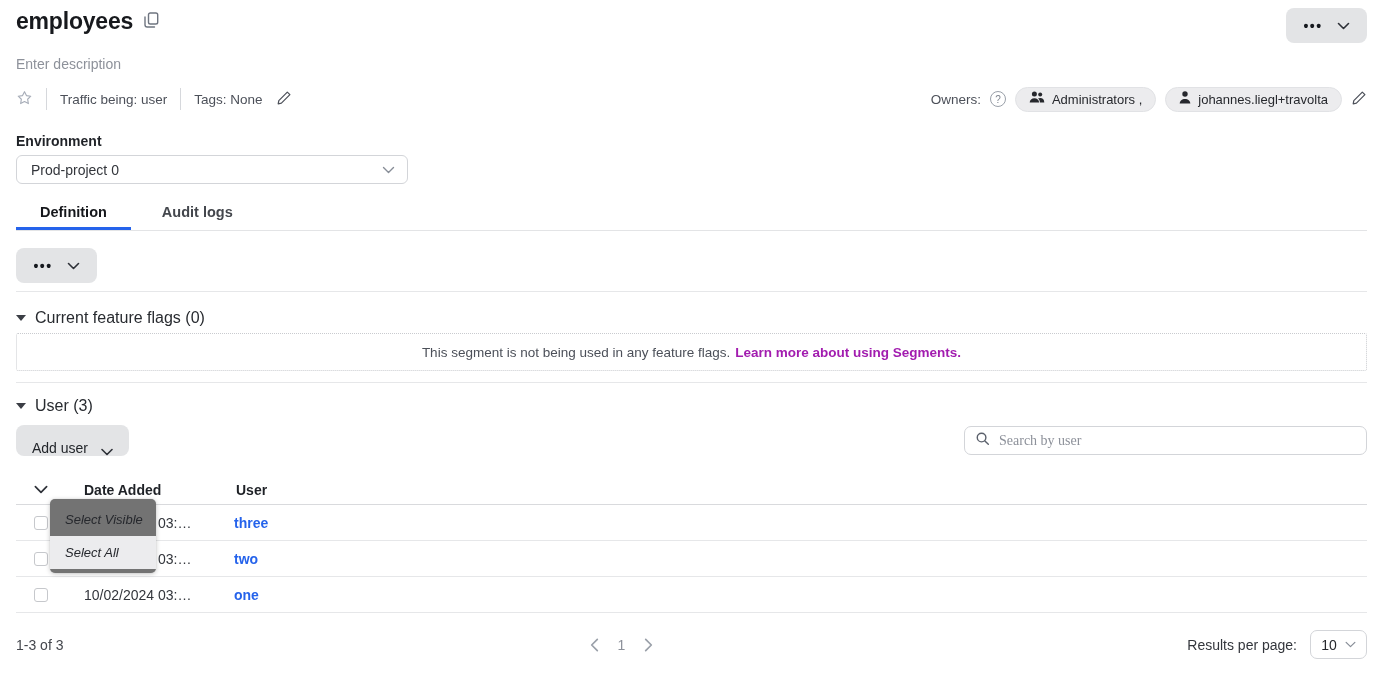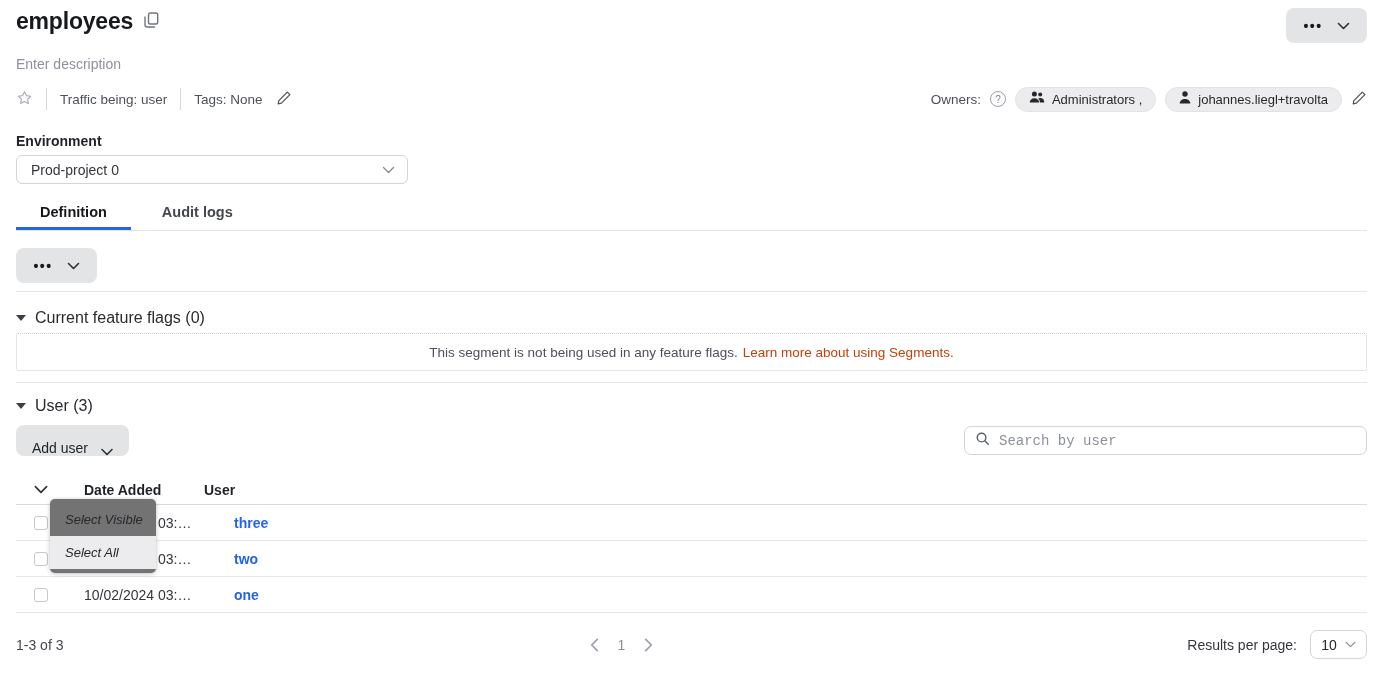--- a/index.html
+++ b/index.html
@@ -58,40 +58,40 @@
 
   
   .section-heading { display:flex; align-items:center; gap:9px; font-size:16px; font-weight:500; color:#282b30; }
   .h-ff { margin-top:17px; }
   .h-user { margin-top:14px; }
   .caret-down { width:0; height:0; border-left:5px solid transparent; border-right:5px solid transparent;
     border-top:6px solid #3b3e45; cursor:pointer; }
 
   .dashed-box { margin-top:6px; border:1px dotted #c9cbcf; border-radius:2px; height:38px;
     display:flex; align-items:center; justify-content:center; font-size:13.5px; color:#4c5059; gap:5px; }
-  .blue-link { color:#c2410c; font-weight:400; text-decoration:none; cursor:pointer; }
+  .blue-link { color:#a21caf; font-weight:700; text-decoration:none; cursor:pointer; }
 
   
   .user-toolbar { margin-top:10px; display:flex; justify-content:space-between; align-items:center; }
   .add-user-btn { height:31px; background:#e3e4e6; border:none; border-radius:8px; font-size:14px;
     color:#23262b; display:flex; align-items:flex-end; gap:13px; padding:0 16px; cursor:pointer;
     font-family:inherit; }
   .search-box { width:403px; height:29px; border:1px solid #d3d5d9; border-radius:7px;
     display:flex; align-items:center; padding:0 10px; gap:7px; background:#fff; }
   .search-box svg { flex:none; }
   .search-box input { border:none; outline:none; font-size:14px; color:#7f1d1d; width:100%;
-    font-family:Liberation Mono, monospace; background:transparent; }
+    font-family:Liberation Serif, serif; background:transparent; }
   .search-box input::placeholder { color:#8d919a; }
 
   
   .table { margin-top:19px; position:relative; }
   .thead { display:flex; align-items:center; height:30px; border-bottom:1px solid #d9dadd;
     font-weight:700; font-size:14px; color:#1e2126; }
   .col-check { width:68px; padding-left:18px; display:flex; align-items:center; }
-  .col-date { width:120px; }
+  .col-date { width:152px; }
   .trow { display:flex; align-items:center; height:36px; border-bottom:1px solid #e6e7e9; font-size:14px; }
   .checkbox { width:14px; height:14px; border:1px solid #c6c8cc; border-radius:3px; background:#fff; cursor:pointer; }
   .cell-date { width:150px; color:#33363c; }
   .user-link { color:#2563eb; font-weight:700; text-decoration:none; font-size:14px; cursor:pointer; }
   .thead .chev { color:#2e3138; cursor:pointer; }
 
   
   .select-menu { position:absolute; left:34px; top:24px; width:106px; background:#737373;
     border-radius:5px; box-shadow:0 1px 5px rgba(0,0,0,.22), 0 0 1px rgba(0,0,0,.2);
     padding:4px 0; z-index:5;font-style:italic; }

